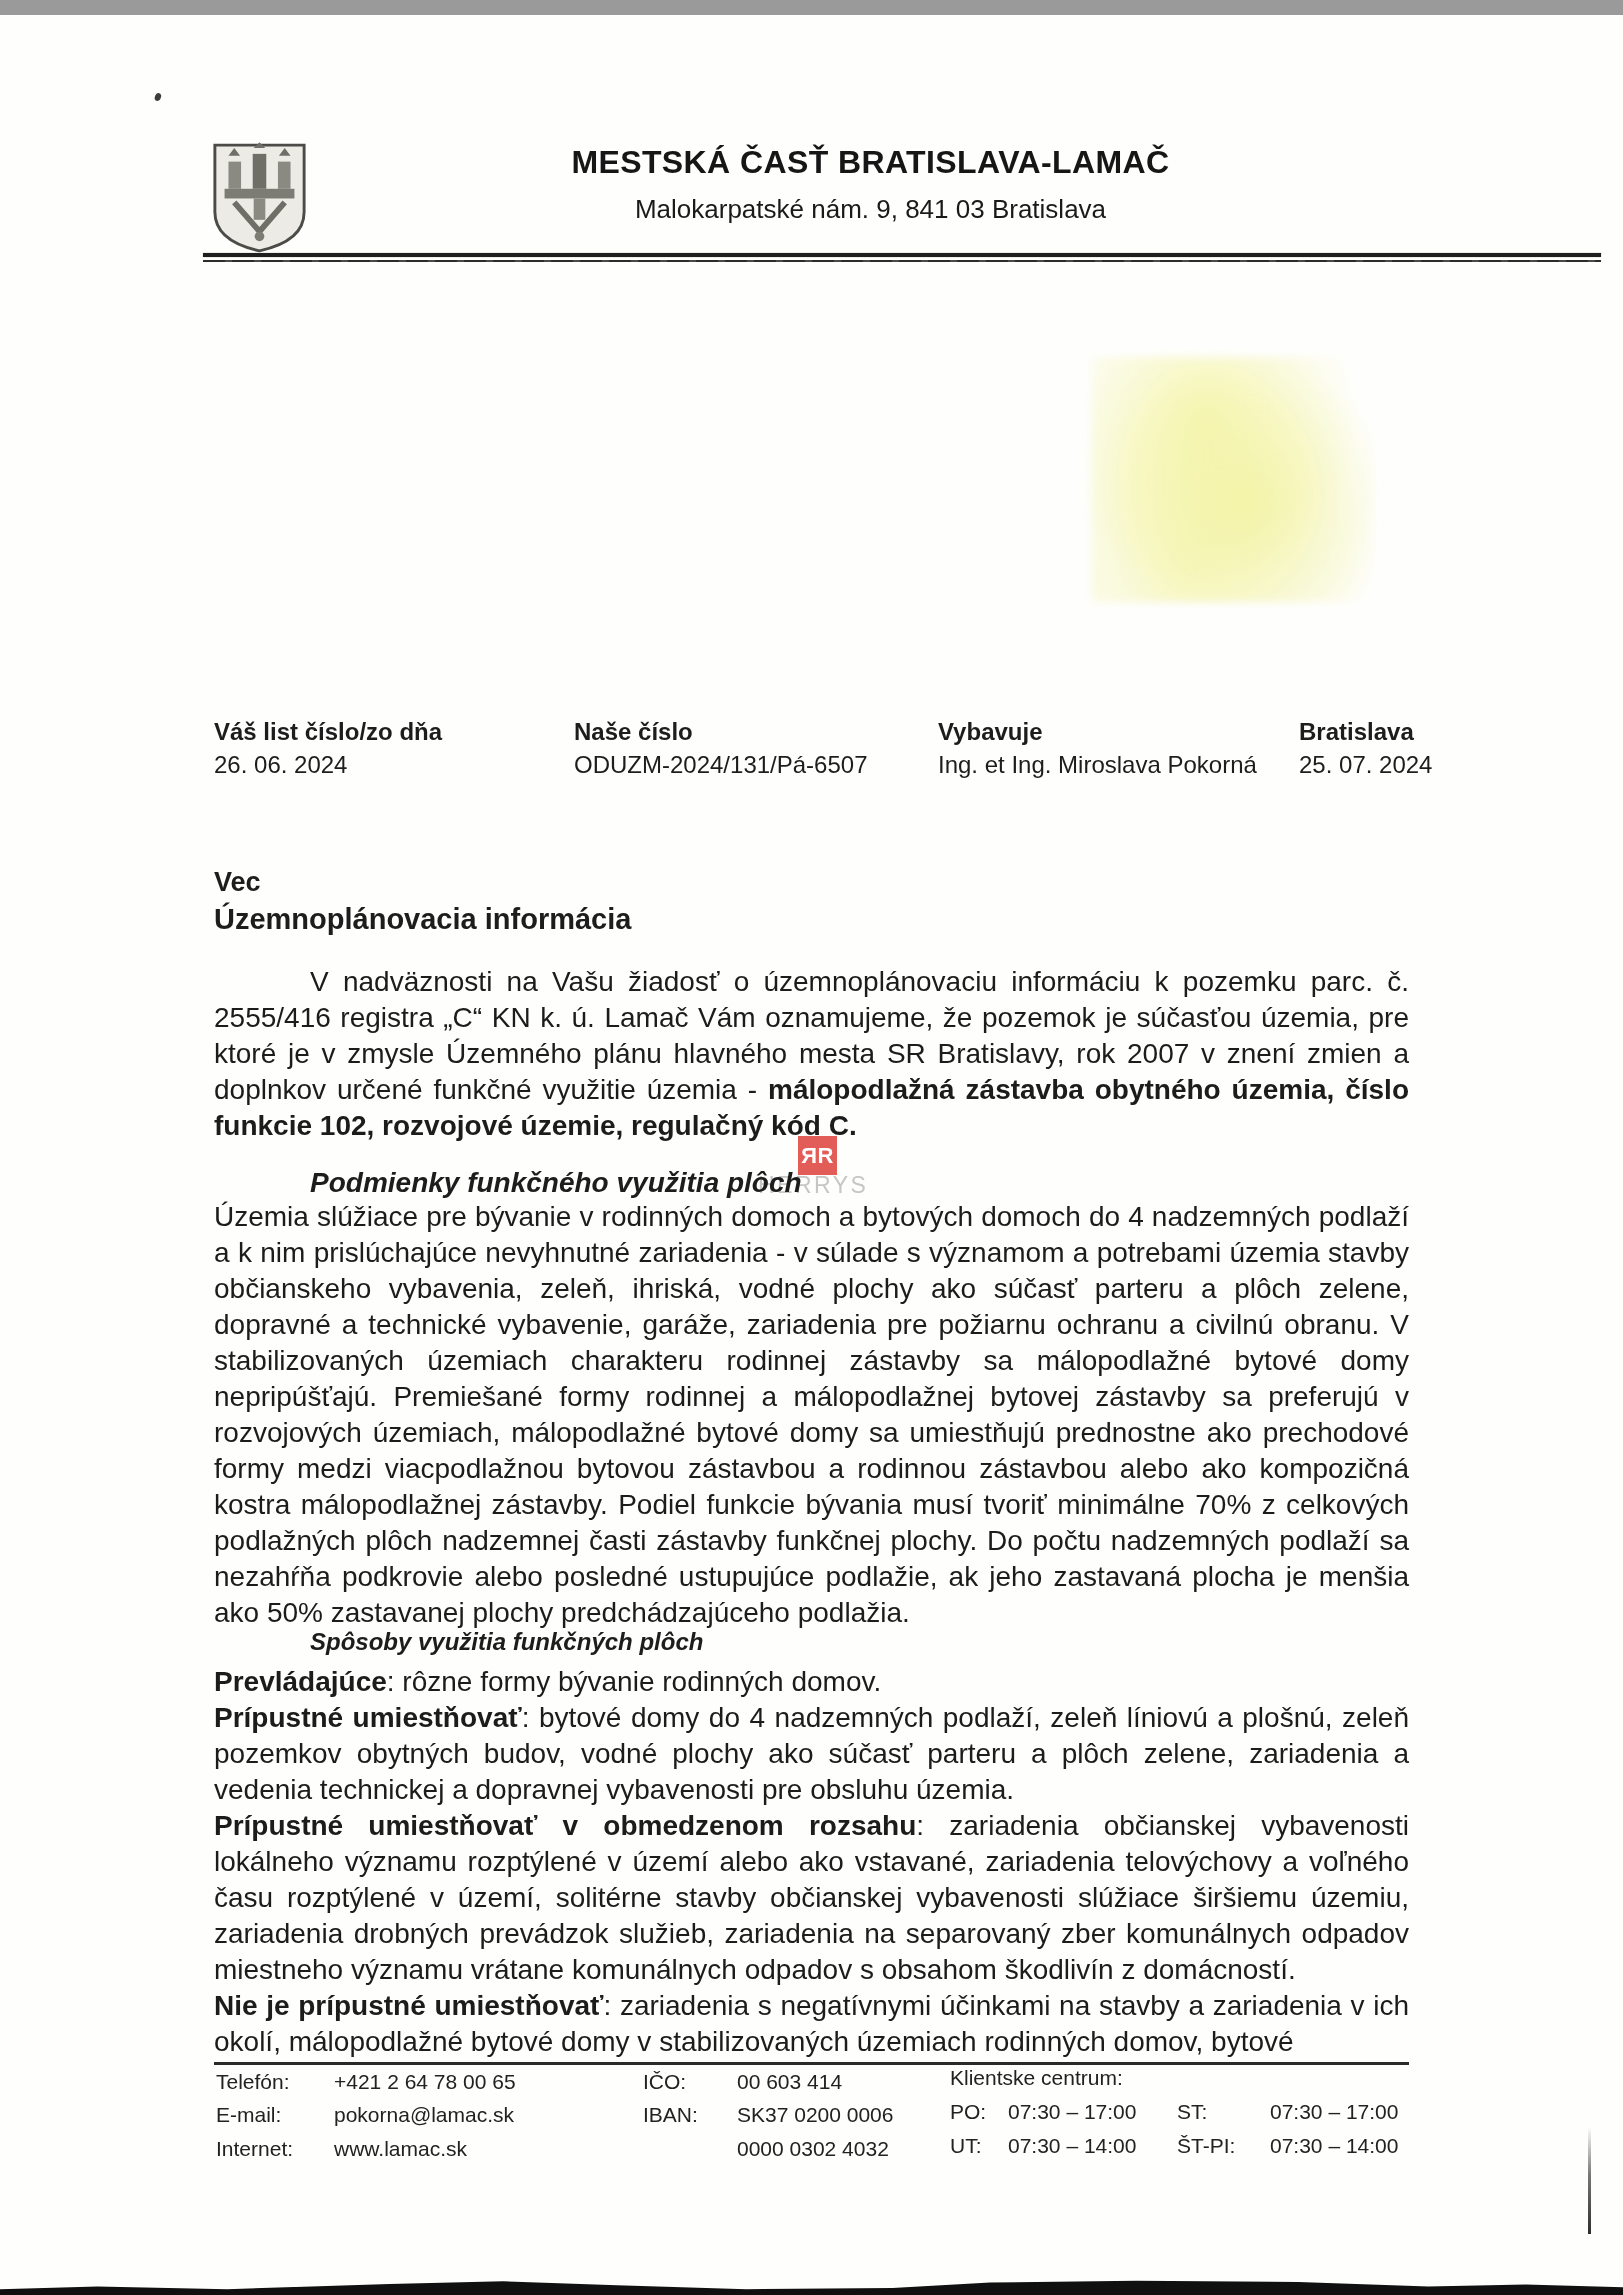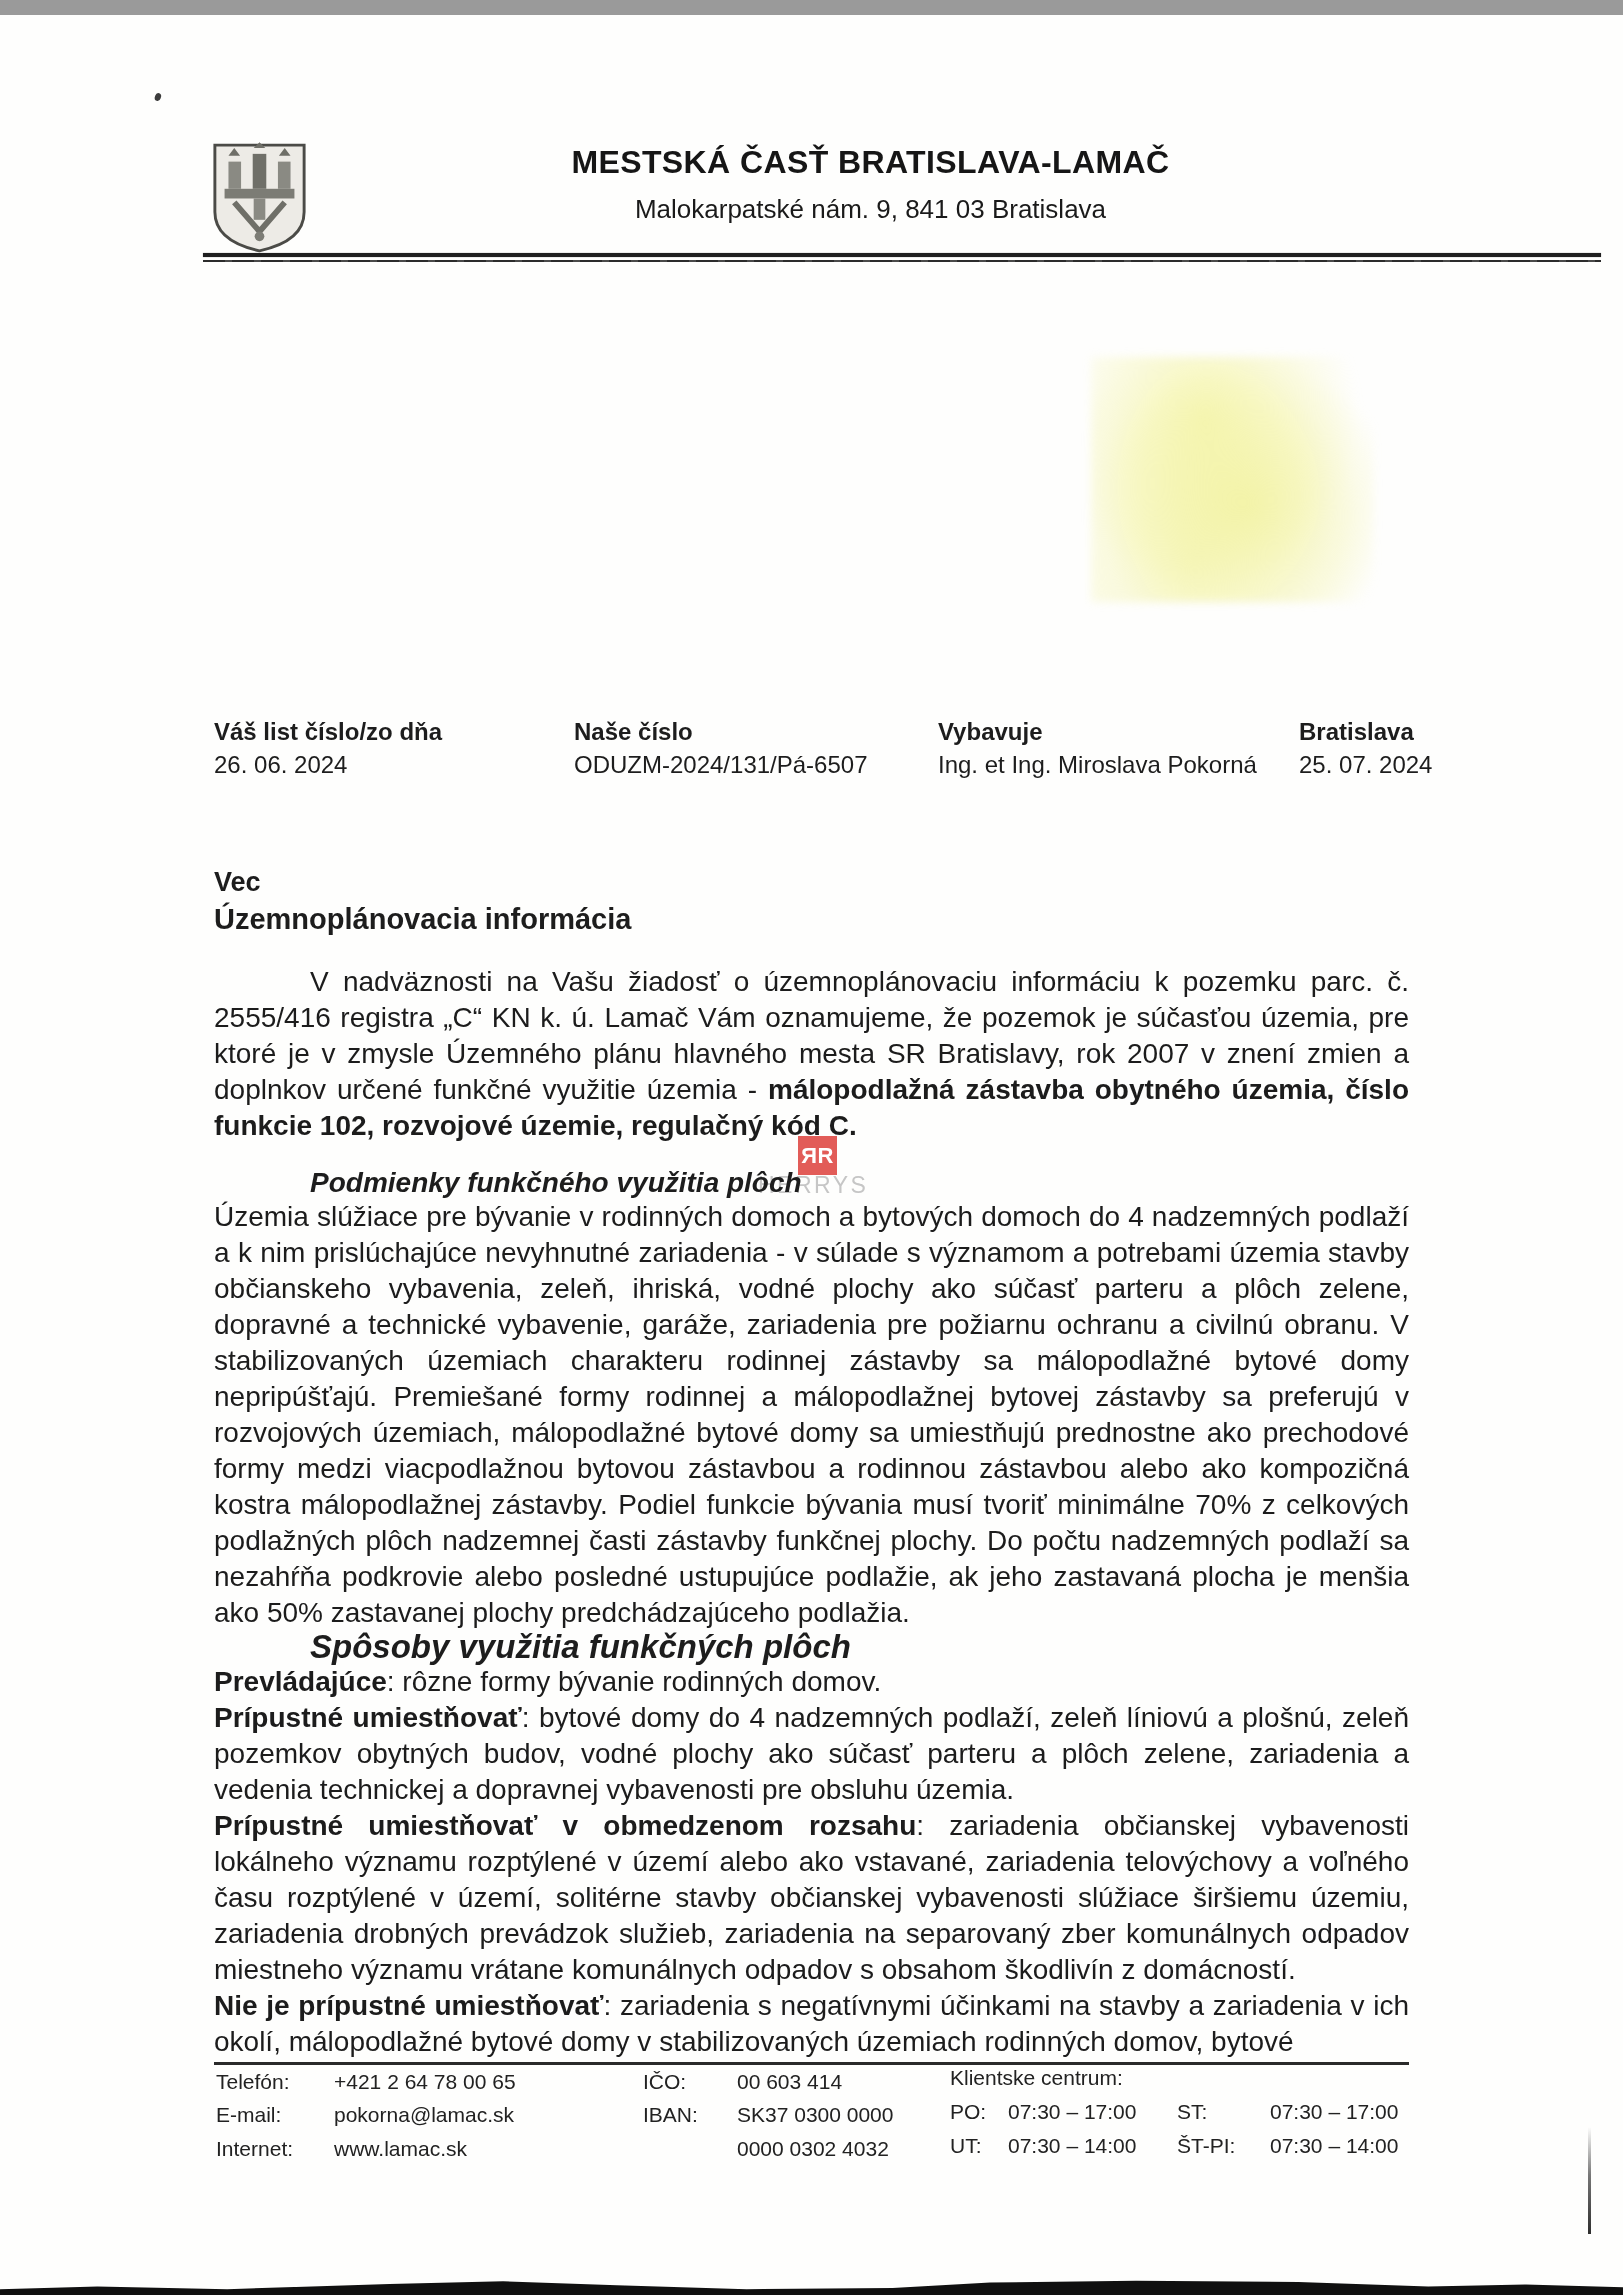--- a/index.html
+++ b/index.html
@@ -46,21 +46,21 @@
 
   
   .wm-brand{left:758px;top:1157px;font-size:23px;letter-spacing:2.5px;color:#c6c6c6;font-weight:normal;z-index:1;}
   .wm-logo{left:798px;top:1121px;width:39px;height:39px;background:#e25c58;z-index:2;
     color:#fff;font-size:22px;font-weight:bold;text-align:center;line-height:39px;letter-spacing:-0.8px;}
   .wm-logo .flip{display:inline-block;transform:scaleX(-1);}
 
   .sec1-heading{left:214px;top:1152px;width:1195px;font-size:28px;font-weight:bold;font-style:italic;text-indent:96px;z-index:3;}
   .sec1-body{left:214px;top:1184px;width:1195px;z-index:3;}
 
-  .sec2-heading{left:214px;top:1613px;width:1195px;font-size:33px;font-weight:bold;font-style:italic;text-indent:96px;}
+  .sec2-heading{left:214px;top:1613px;width:1195px;font-size:24px;font-weight:bold;font-style:italic;text-indent:96px;}
   .sec2-items{left:214px;top:1649px;width:1195px;border-bottom:3.4px solid #2a2a2a;padding-bottom:1.7px;}
   .sec2-items p{margin:0;}
 
   
   .ft{font-size:21px;white-space:nowrap;color:#222;}
   .r1{top:2055px;} .r2{top:2088px;} .r3{top:2122px;}
   .fc-label{left:216px;} .fc-value{left:334px;}
   .co-label{left:643px;} .co-value{left:737px;}
   .cc-title{left:950px;top:2051px;}
   .cc-d1{left:950px;} .cc-t1{left:1008px;} .cc-d2{left:1177px;} .cc-t2{left:1270px;}
@@ -132,21 +132,21 @@
   <div class="abs ft fc-label r1">Telefón:</div>
   <div class="abs ft fc-value r1">+421 2 64 78 00 65</div>
   <div class="abs ft fc-label r2">E-mail:</div>
   <div class="abs ft fc-value r2">pokorna@lamac.sk</div>
   <div class="abs ft fc-label r3">Internet:</div>
   <div class="abs ft fc-value r3">www.lamac.sk</div>
 
   <div class="abs ft co-label r1">IČO:</div>
   <div class="abs ft co-value r1">00 603 414</div>
   <div class="abs ft co-label r2">IBAN:</div>
-  <div class="abs ft co-value r2">SK37 0300 0000</div>
+  <div class="abs ft co-value r2">SK37 0200 0006</div>
   <div class="abs ft co-value r3">0000 0302 4032</div>
 
   <div class="abs ft cc-title">Klientske centrum:</div>
   <div class="abs ft cc-d1 cr1">PO:</div>
   <div class="abs ft cc-t1 cr1">07:30 – 17:00</div>
   <div class="abs ft cc-d2 cr1">ST:</div>
   <div class="abs ft cc-t2 cr1">07:30 – 17:00</div>
   <div class="abs ft cc-d1 cr2">UT:</div>
   <div class="abs ft cc-t1 cr2">07:30 – 14:00</div>
   <div class="abs ft cc-d2 cr2">ŠT-PI:</div>

